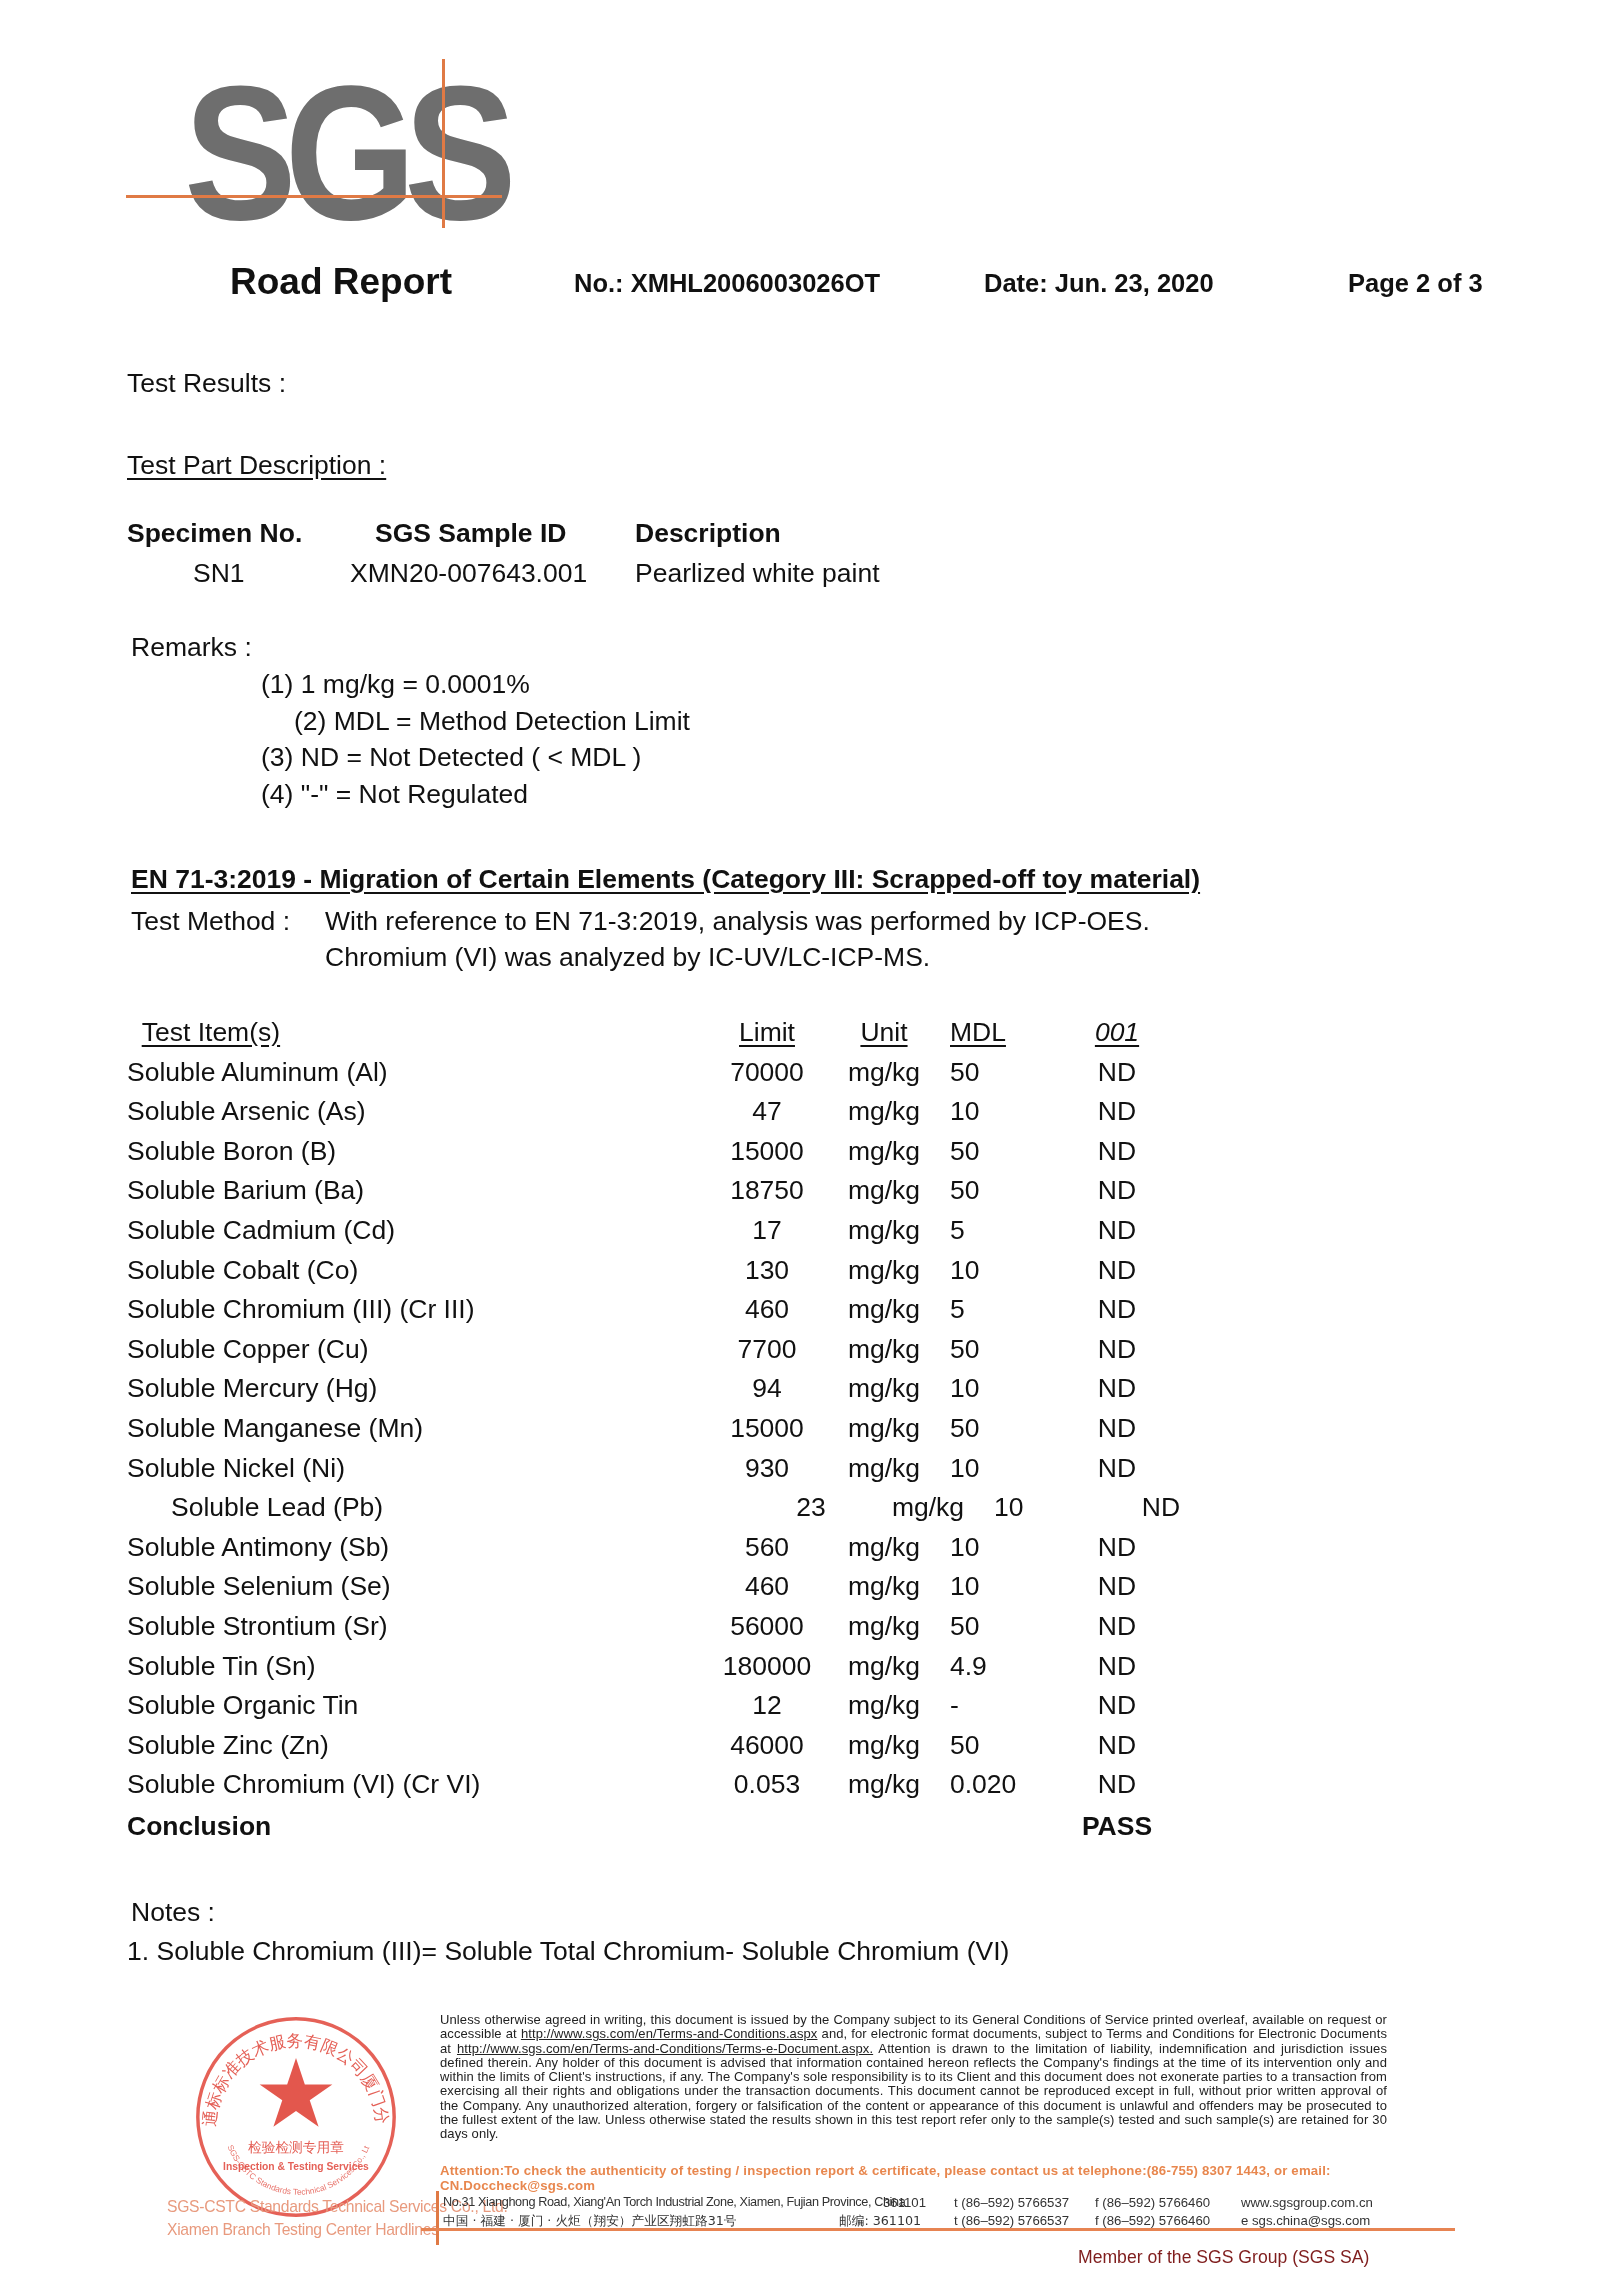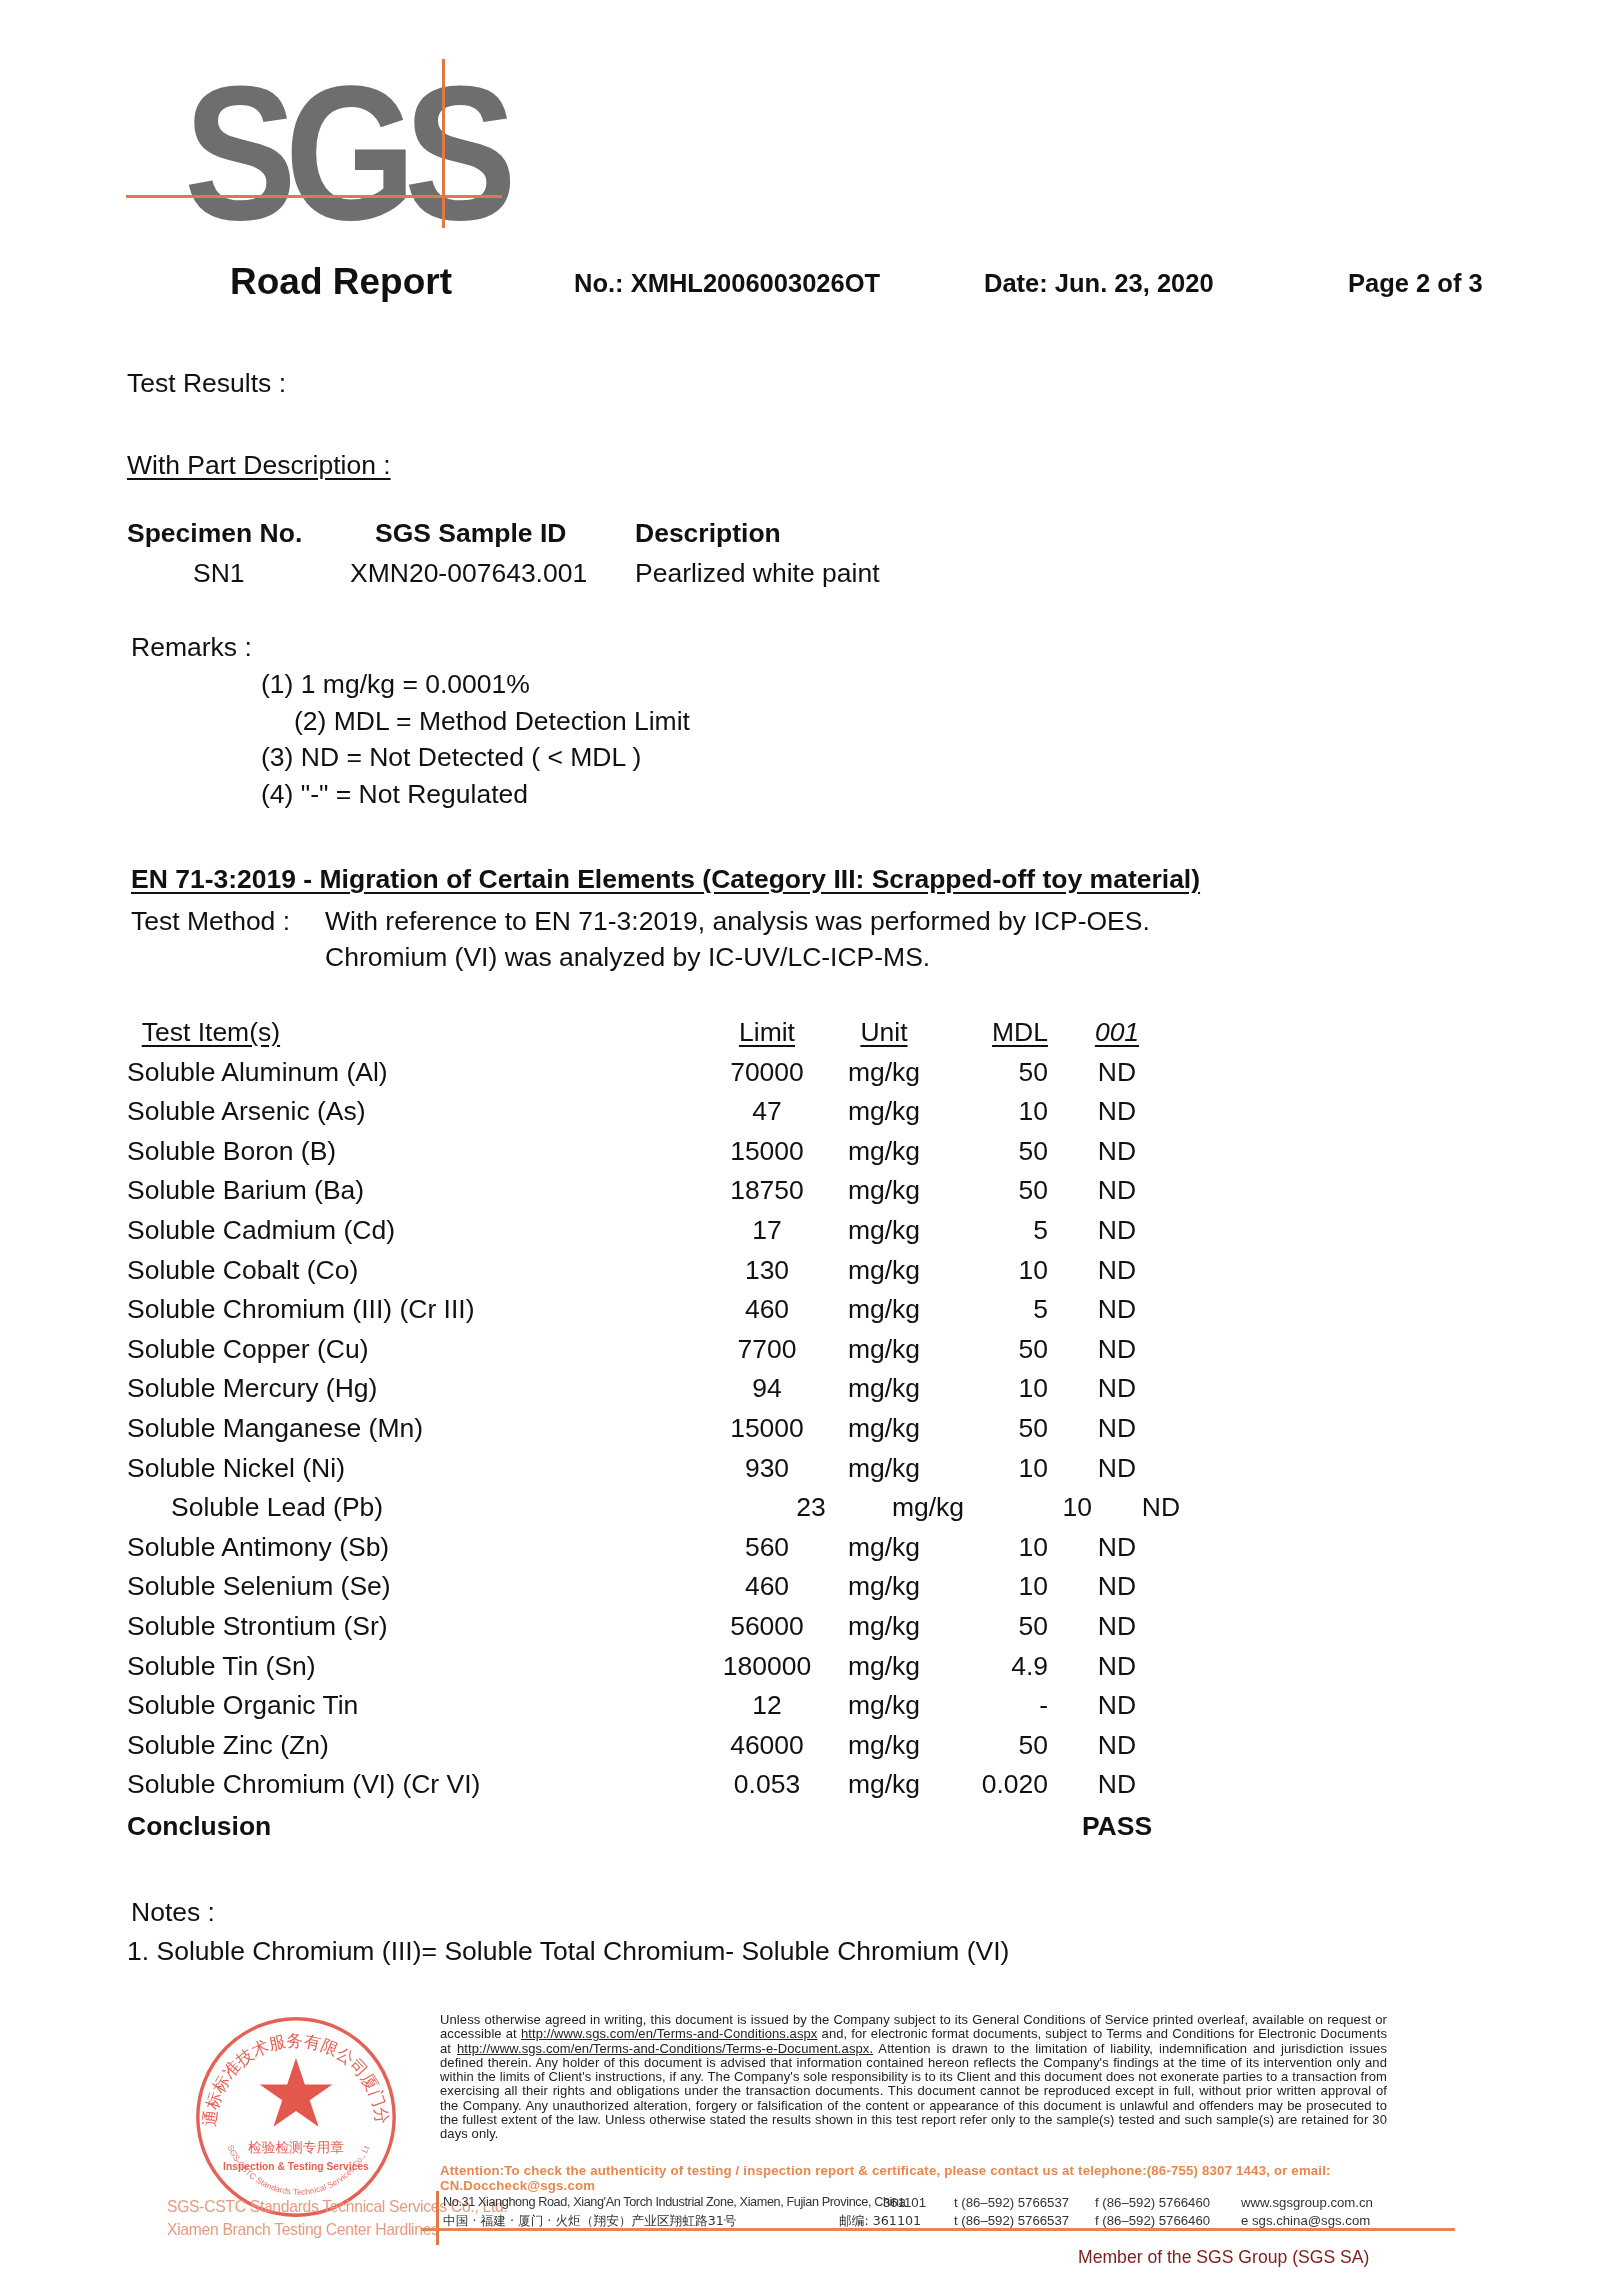--- a/index.html
+++ b/index.html
@@ -17,21 +17,21 @@
   .hdr-item { top:269px; font-size:25.5px; font-weight:bold; }
   .body-txt { font-size:26.5px; }
   .u { text-decoration:underline; text-underline-offset:3.9px; }
   .bold { font-weight:bold; }
   
   .row { position:absolute; left:127px; width:1078px; height:39px; font-size:26.5px; }
   .row span { position:absolute; top:0; white-space:nowrap; }
   .c-item { left:0; }
   .c-limit { left:591px; width:98px; text-align:center; }
   .c-unit { left:708px; width:98px; text-align:center; }
-  .c-mdl { left:823px; width:98px; text-align:right; }
+  .c-mdl { left:823px; width:98px; text-align:left; }
   .c-res { left:941px; width:98px; text-align:center; }
   .th { text-decoration:underline; text-underline-offset:3.9px; }
   .italic { font-style:italic; }
   
   .legal { position:absolute; left:440px; top:2013px; width:947px; font-size:13px; line-height:14.3px;
            font-family:"Liberation Sans", sans-serif; color:#222; text-align:justify; letter-spacing:0.1px; }
   .legal a { color:#222; text-decoration:underline; }
   .attn { position:absolute; left:440px; top:2156px; width:947px; font-size:13.2px; line-height:14.7px;
           font-weight:bold; color:#e8874e; letter-spacing:0.2px;margin-top:8px; }
   .addr { position:absolute; font-size:13.2px; color:#333; white-space:nowrap; }
@@ -50,21 +50,21 @@
   <div class="logo-hline"></div>
   <div class="logo-vline"></div>
 </div>
 
 <div class="abs hdr-title">Road Report</div>
 <div class="abs hdr-item" style="left:574px;">No.: XMHL2006003026OT</div>
 <div class="abs hdr-item" style="left:984px;">Date: Jun. 23, 2020</div>
 <div class="abs hdr-item" style="left:1334px;margin-left:14px;">Page 2 of  3</div>
 
 <div class="abs body-txt" style="left:127px; top:368px;">Test Results :</div>
-<div class="abs body-txt u" style="left:127px; top:450px;">With Part Description :</div>
+<div class="abs body-txt u" style="left:127px; top:450px;">Test Part Description :</div>
 
 <div>
   <div class="abs body-txt bold" style="left:127px; top:518px;">Specimen No.</div>
   <div class="abs body-txt bold" style="left:375px; top:518px;">SGS Sample ID</div>
   <div class="abs body-txt bold" style="left:635px; top:518px;">Description</div>
   <div class="abs body-txt" style="left:193px; top:558px;">SN1</div>
   <div class="abs body-txt" style="left:350px; top:558px;">XMN20-007643.001</div>
   <div class="abs body-txt" style="left:635px; top:558px;">Pearlized white paint</div>
 </div>
 

